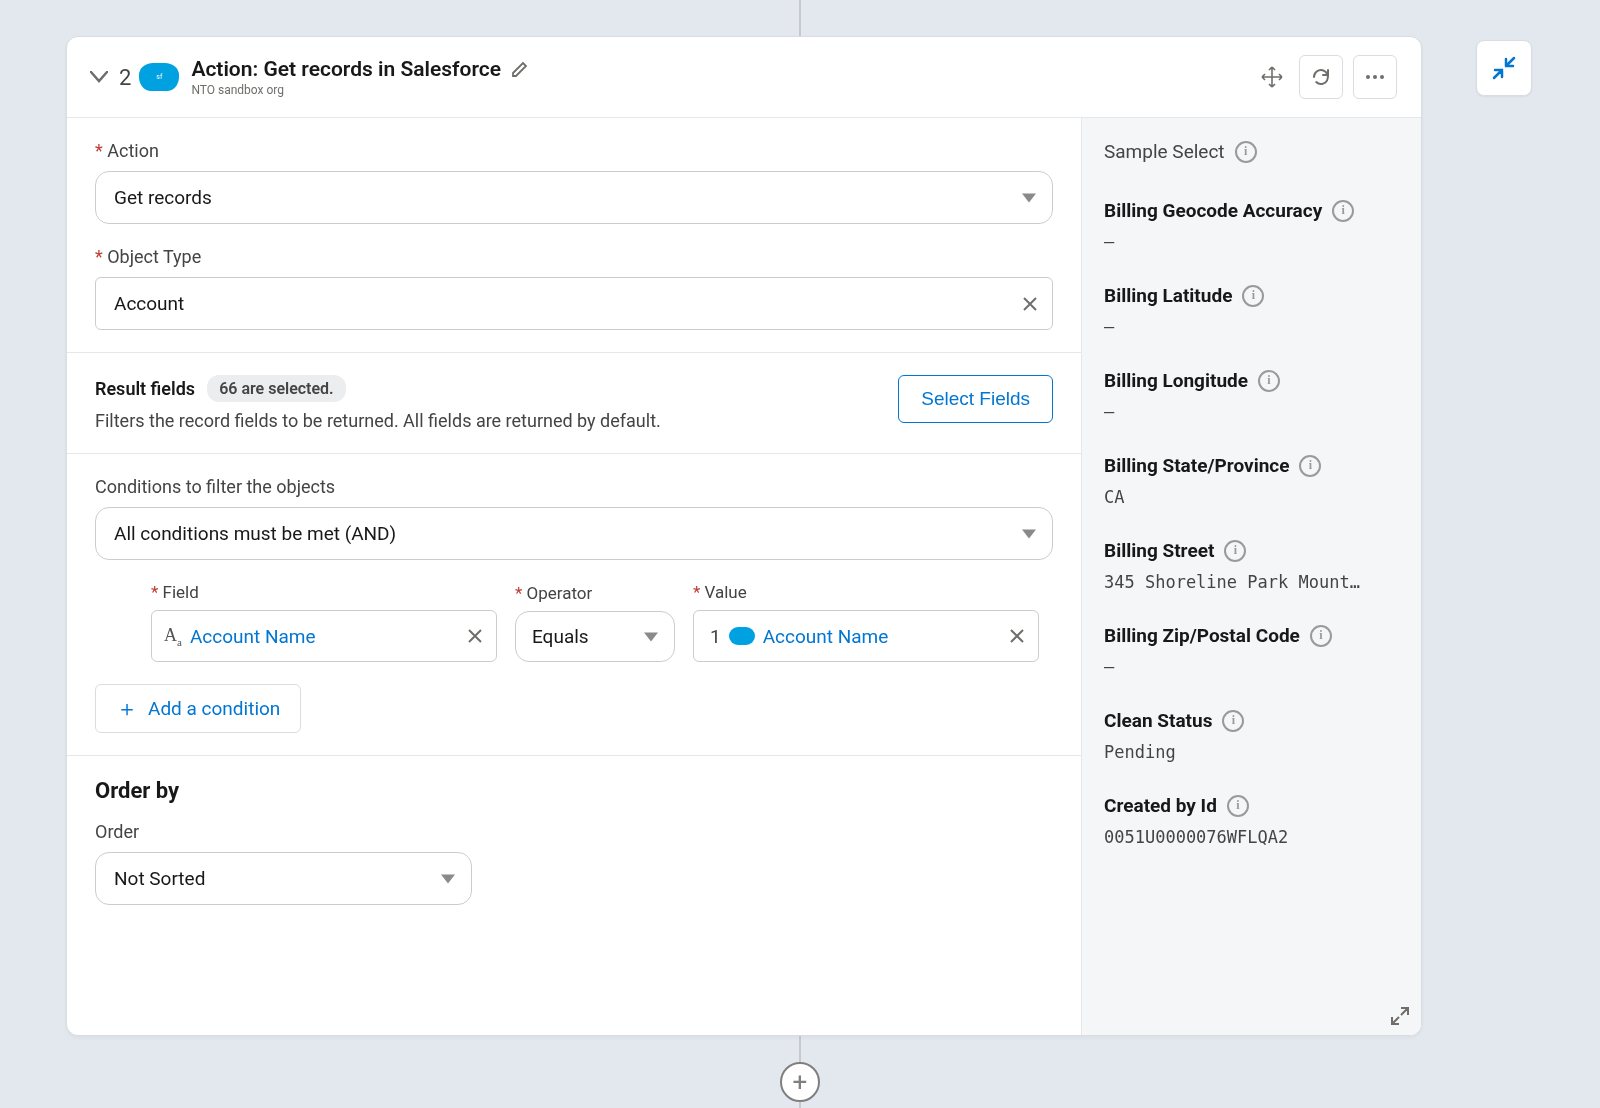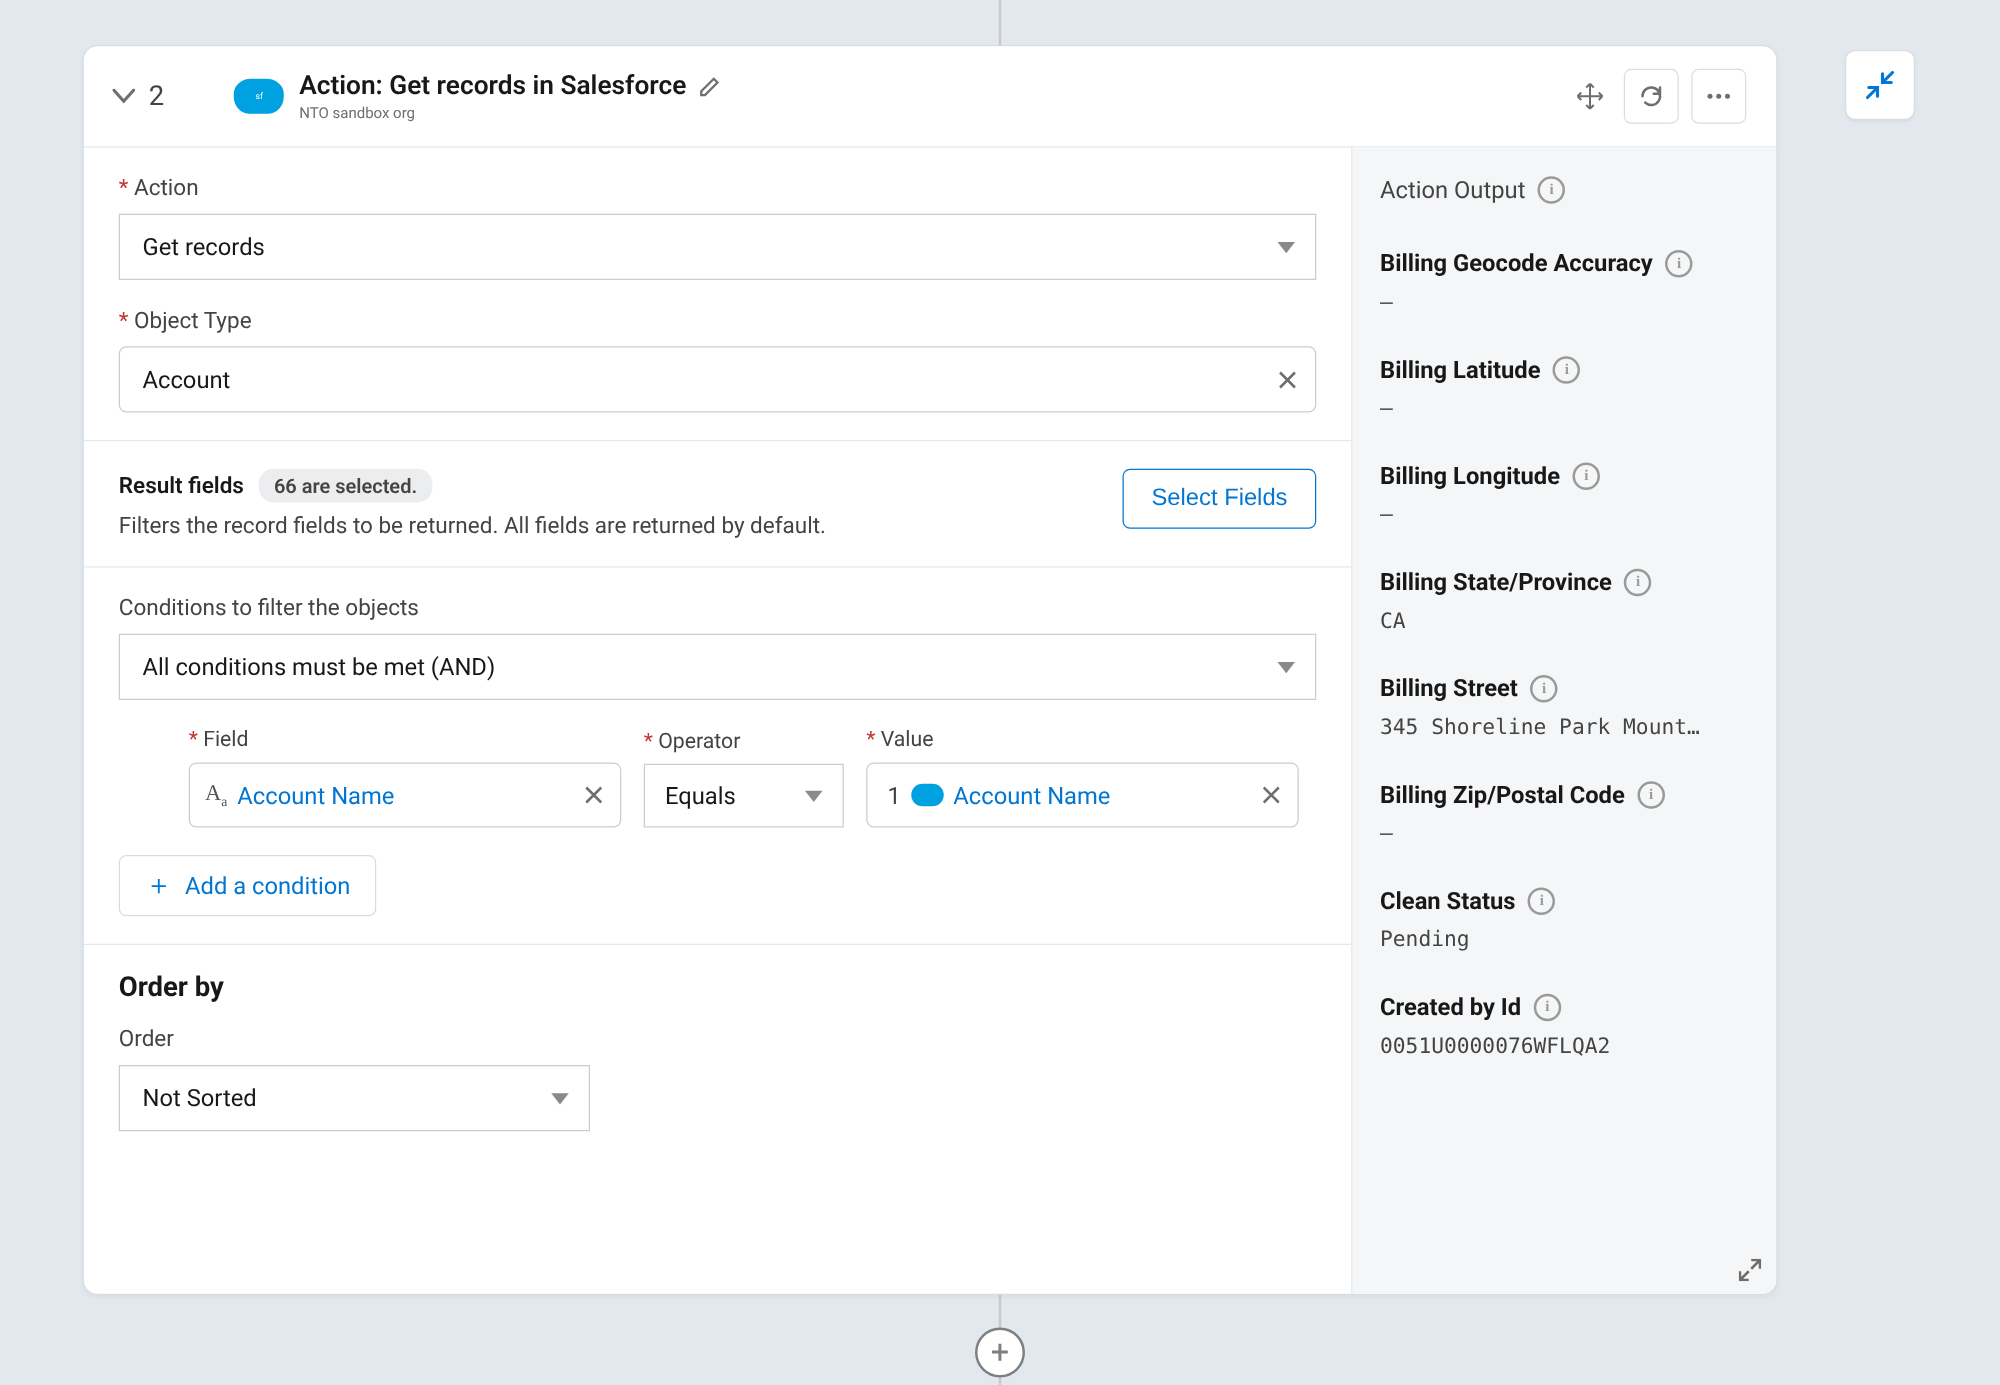--- a/index.html
+++ b/index.html
@@ -45,21 +45,20 @@
     color: #706e6b; cursor: pointer;
   }
   .step-num { font-size: 22px; color: #444; margin: 0 8px 0 6px; }
   .sf-logo {
     width: 40px; height: 28px;
     background: #00a1e0;
     border-radius: 14px 14px 12px 12px / 12px 12px 14px 14px;
     display: flex; align-items:center; justify-content:center;
     color: #fff; font-size: 7px; font-weight:400;
     flex-shrink:0;
-    margin-left:48px;
   }
   .hdr-text { margin-left: 12px; flex: 1; }
   .hdr-title-row { display:flex; align-items:center; gap: 10px; }
   .hdr-title { font-size: 21px; font-weight: 600; color: #181818; }
   .pencil { color: #706e6b; cursor:pointer; }
   .hdr-sub { font-size: 12px; color: #706e6b; margin-top: 2px; }
   .hdr-actions { display:flex; align-items:center; gap: 10px; }
   .move-handle { color:#706e6b; padding: 6px; cursor: grab; }
   .icon-btn {
     width: 44px; height: 44px;
@@ -95,21 +94,21 @@
     margin-bottom: 10px;
     display: block;
   }
   .required::before {
     content: "* ";
     color: #c23934;
   }
   .select-box {
     position: relative;
     border: 1px solid #c9cdd1;
-    border-radius: 0;
+    border-radius: 14px;
     padding: 14px 44px 14px 18px;
     font-size: 19px;
     color: #181818;
     background: #fff;
     cursor: pointer;
   }
   .select-box .tri,
   .triangle {
     position: absolute;
     right: 16px;
@@ -398,21 +397,21 @@
         <div class="select-box order-select">
           <span>Not Sorted</span>
           <span class="tri"></span>
         </div>
       </div>
 
     </div>
 
     <div class="sample-pane">
       <div class="sample-title-row">
-        <span class="sample-title">Action Output</span>
+        <span class="sample-title">Sample Select</span>
         <span class="info-circ">i</span>
       </div>
       <div id="sample-fields">
           <div class="field-block">
             <div class="field-name-row">
               <span class="field-name">Billing Geocode Accuracy</span>
               <span class="info-circ">i</span>
             </div>
             <div class="field-val">–</div>
           </div>

